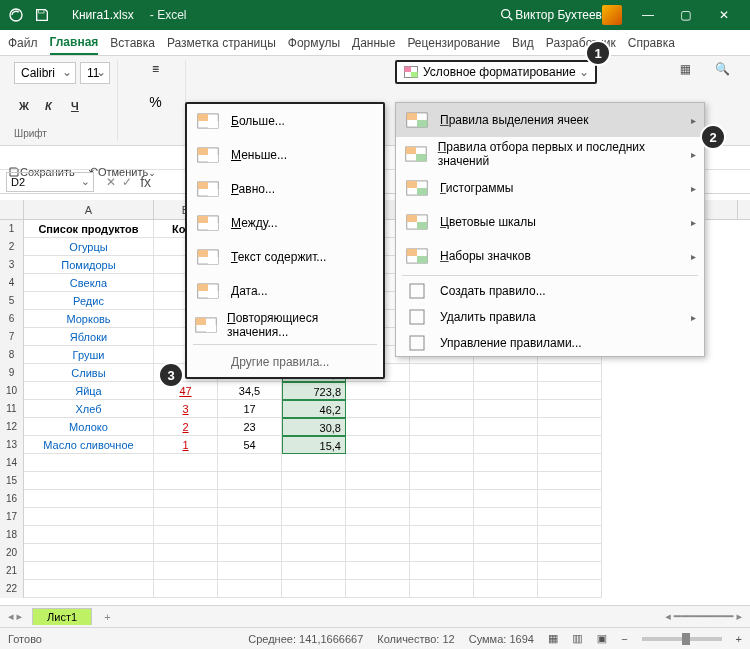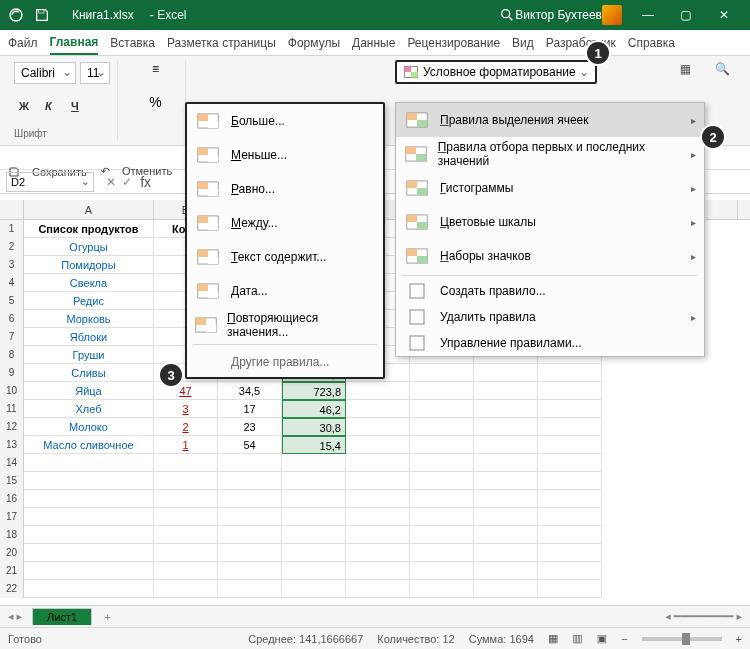--- a/index.html
+++ b/index.html
@@ -23,21 +23,21 @@
 .rgroup { display: flex; flex-direction: column; justify-content: space-between; align-items: center; padding: 2px 6px; border-right: 1px solid #e3e3e3; }
 .rgroup .glabel { font-size: 10px; color: #666; }
 .rbtn { height: 20px; min-width: 20px; display: flex; align-items: center; padding: 0 4px; font-size: 11px; color: #333; border: 1px solid transparent; }
 .bigicon { width: 36px; height: 32px; border: 1px solid #888; border-radius: 2px; margin-bottom: 2px; display:flex;align-items:center;justify-content:center; }
 .select { height: 22px; border: 1px solid #c8c8c8; background: #fff; padding: 0 14px 0 6px; display: flex; align-items: center; font-size: 12px; position: relative; }
 .select::after { content: "⌄"; position: absolute; right: 3px; top: 2px; color: #666; }
 .cf-btn { position: absolute; left: 395px; top: 4px; height: 24px; border: 2px solid #222; border-radius: 2px; background: #fefefe; display: flex; align-items: center; padding: 0 6px; font-size: 12px; z-index: 40; }
 .cf-icon { width: 16px; height: 16px; margin-right: 4px; }
 
 .quickbar { height: 24px; background: #fff; border-bottom: 1px solid #e0e0e0; display: flex; align-items: center; padding: 0 8px; gap: 14px; font-size: 11px; color: #444; }
-.qbtn { display: flex; align-items: flex-start; gap: 12px; margin-top: 28px; }
+.qbtn { display: flex; align-items: flex-end; gap: 0; margin-top: 28px; }
 
 .fxbar { height: 24px; background: #fff; border-bottom: 1px solid #d6d6d6; display: flex; align-items: center; }
 .namebox { width: 88px; height: 20px; border: 1px solid #c8c8c8; margin: 0 6px; padding: 0 4px; display: flex; align-items: center; font-size: 11px; position: relative; }
 .namebox::after{content:"⌄";position:absolute;right:3px;color:#666;}
 .fx { margin-left: 8px; color: #555; font-size: 14px; }
 
 .grid { position: absolute; left: 0; top: 200px; right: 0; bottom: 44px; overflow: hidden; background: #fff; }
 .colhead { display: flex; height: 20px; background: #f3f3f3; border-bottom: 1px solid #d0d0d0; }
 .ch { border-right: 1px solid #d0d0d0; text-align: center; font-size: 11px; color: #444; line-height: 20px; }
 .rowhead { width: 24px; background: #f3f3f3; border-right: 1px solid #d0d0d0; text-align: center; font-size: 10px; color: #444; line-height: 18px; }
@@ -45,21 +45,21 @@
 .cell { border-right: 1px solid #e0e0e0; border-bottom: 1px solid #e0e0e0; padding: 0 4px; font-size: 11px; line-height: 18px; overflow: hidden; white-space: nowrap; }
 .cA { width: 130px; text-align: center; color: #0563c1; }
 .cB { width: 64px; text-align: center; }
 .cC { width: 64px; text-align: center; }
 .cD { width: 64px; text-align: right; }
 .hdr { font-weight: 600; color: #000; }
 .red { color: #c00; text-decoration: underline; }
 .seld { background: #dbeadf; border: 1px solid #2a8a4a; }
 
 .sheetbar { position: absolute; left: 0; right: 0; bottom: 22px; height: 22px; background: #f5f5f5; border-top: 1px solid #d6d6d6; display: flex; align-items: center; padding: 0 8px; font-size: 11px; }
-.sheet-tab { padding: 2px 14px; background: #15803d; border: 1px solid #c8c8c8; border-bottom: none; }
+.sheet-tab { padding: 2px 14px; background: #bef264; border: 1px solid #c8c8c8; border-bottom: none; }
 .statusbar { position: absolute; left: 0; right: 0; bottom: 0; height: 22px; background: #f5f5f5; border-top: 1px solid #d6d6d6; display: flex; align-items: center; padding: 0 8px; font-size: 11px; color: #555; gap: 14px; }
 .statusbar .spacer { flex: 1; }
 .zoom-slider { width: 80px; height: 4px; background: #c8c8c8; position: relative; }
 .zoom-slider::after { content: ""; position: absolute; left: 40px; top: -4px; width: 8px; height: 12px; background: #888; }
 
 .menu { position: absolute; background: #fcfcfc; border: 1px solid #b8b8b8; box-shadow: 2px 2px 6px rgba(0,0,0,.25); z-index: 50; font-size: 12px; }
 .menu .mitem { display: flex; align-items: center; height: 34px; padding: 0 28px 0 8px; position: relative; }
 .menu .mitem.hl { background: #dcdcdc; }
 .menu .mitem .micon { width: 26px; height: 22px; margin-right: 10px; display:flex;align-items:center;justify-content:center; }
 .menu .mitem .arrow { position: absolute; right: 8px; color: #666; font-size: 10px; }

